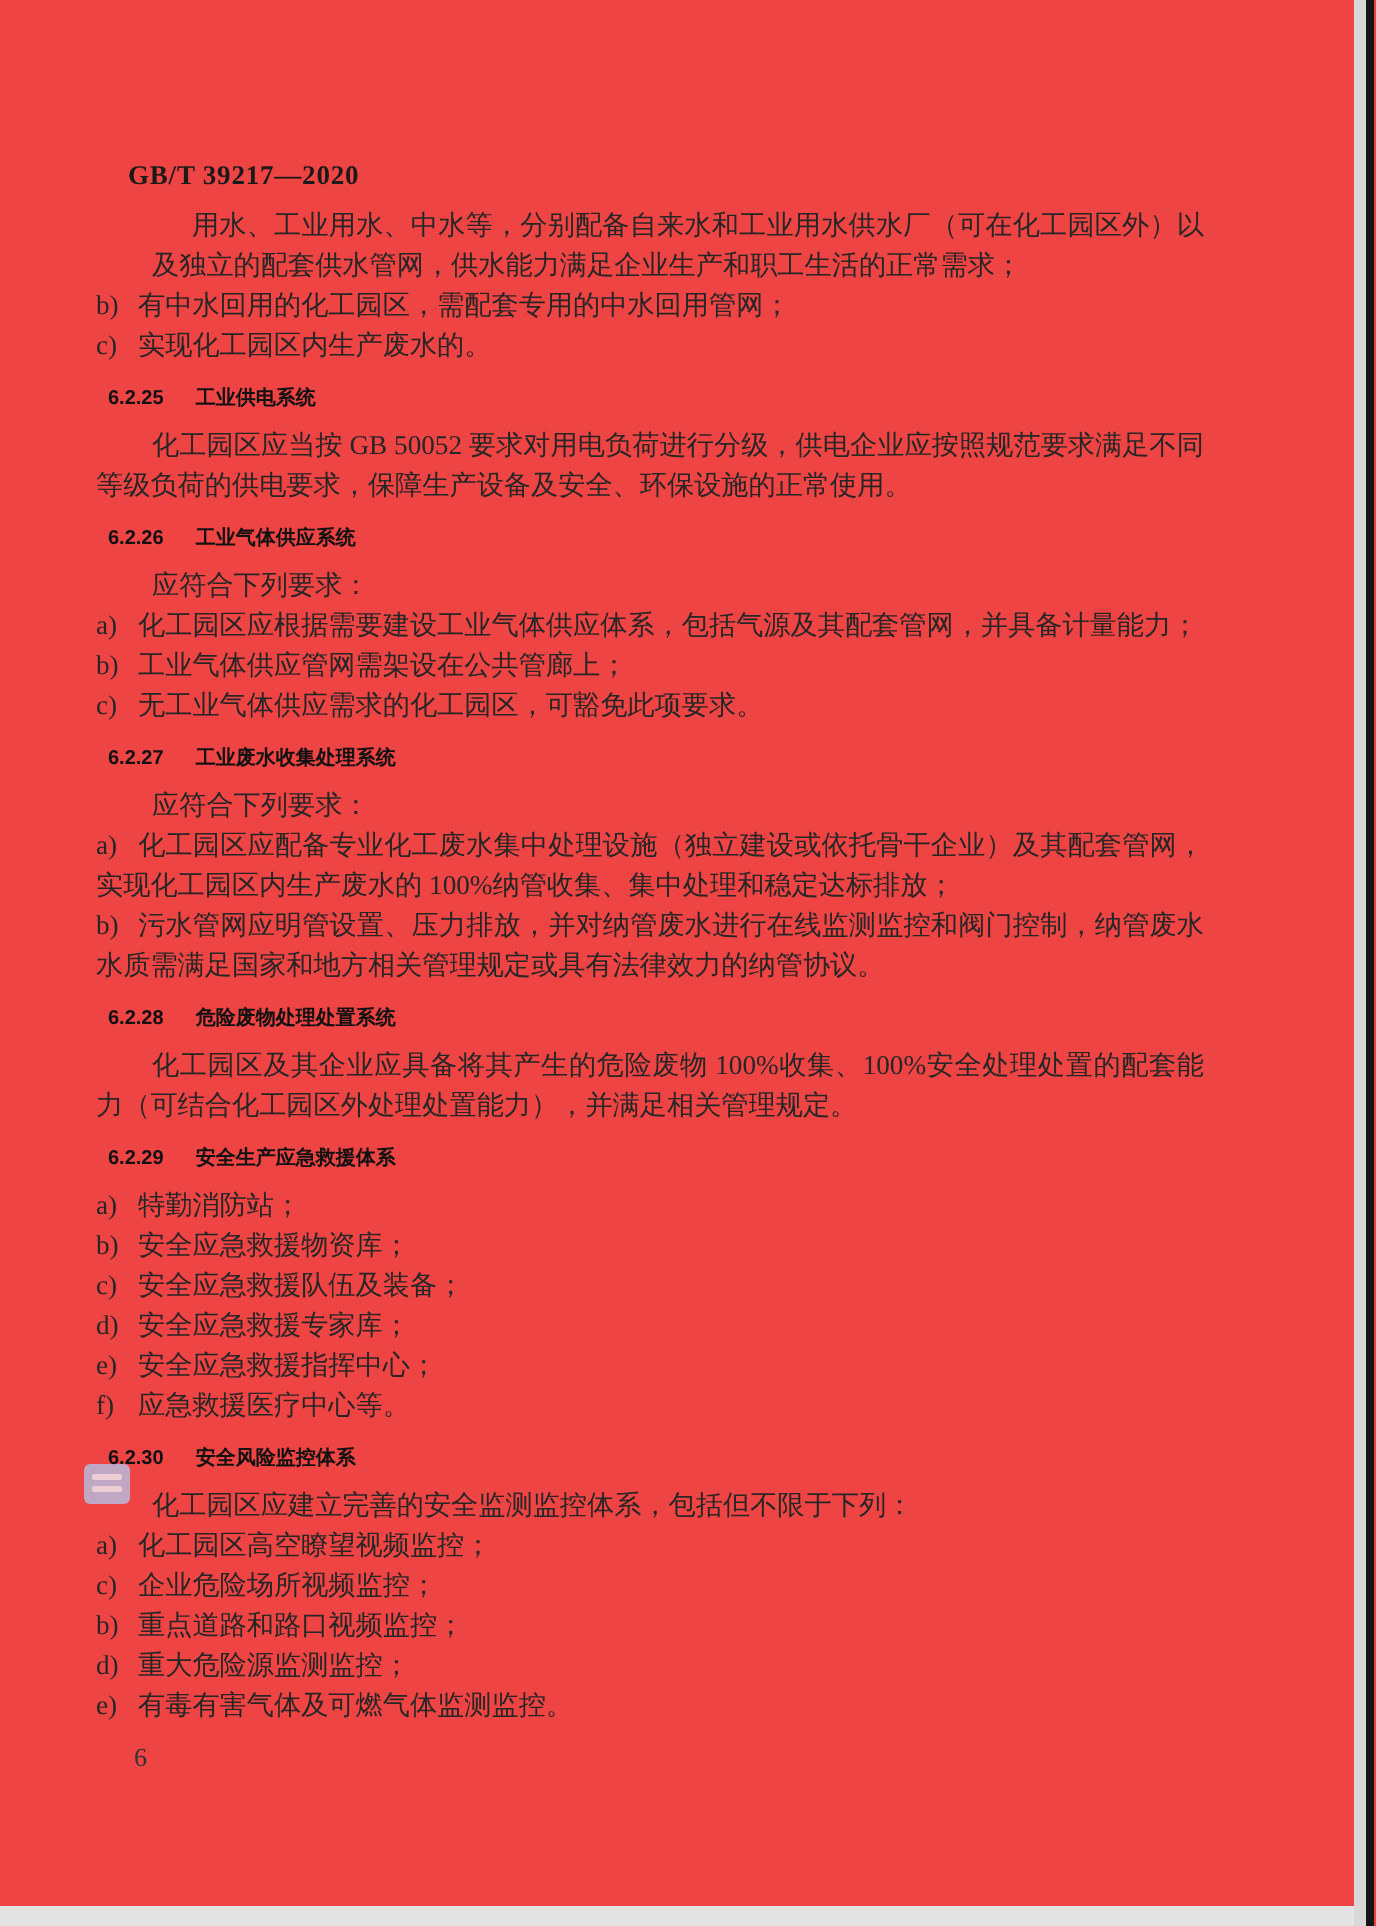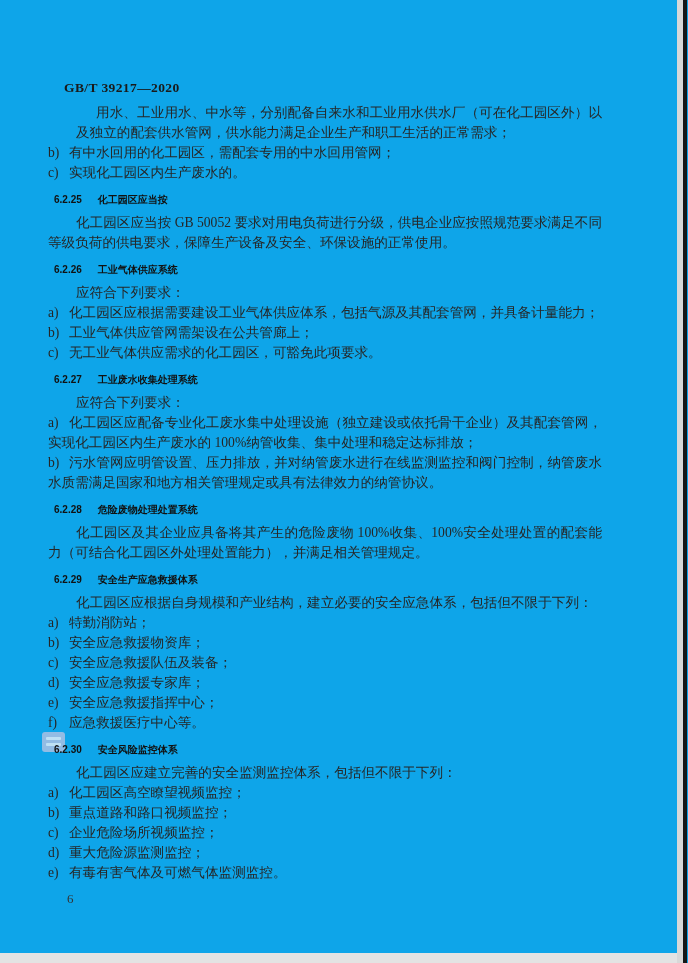--- a/index.html
+++ b/index.html
@@ -1,21 +1,21 @@
 <!DOCTYPE html>
 <html><head>
 <meta charset="utf-8">
 <style>
   html,body{margin:0;padding:0;}
   body{
     width:688px;height:963px;position:relative;overflow:hidden;
     background:#ffffff;color:#222;
     font-family:"Liberation Serif","DejaVu Serif",serif;
   }
-  .page{position:absolute;inset:0;background:#0ea5e9;}
+  .page{position:absolute;inset:0;background:#ef4444;}
   .doc-header{
     position:absolute;left:64px;top:80px;
     font-weight:bold;font-size:13.5px;letter-spacing:.4px;color:#1a1a1a;
   }
   .content{
     position:absolute;left:48px;top:103px;width:554px;
     font-size:13.6px;line-height:20px;text-align:justify;color:#262626;
   }
   .content p{margin:0;}
   p.hang{margin-left:28px;text-indent:20px;}
@@ -55,21 +55,21 @@
     <span class="wm-line" style="top:11px"></span>
   </div>
 
   <div class="content">
 
   <p class="hang">用水、工业用水、中水等，分别配备自来水和工业用水供水厂（可在化工园区外）以及独立的配套供水管网，供水能力满足企业生产和职工生活的正常需求；</p>
       <div class="item"><span class="marker">b)</span><span>有中水回用的化工园区，需配套专用的中水回用管网；</span></div>
       <div class="item"><span class="marker">c)</span><span>实现化工园区内生产废水的。</span></div>
       <div class="heading">
         <span>6.2.25</span>
-        <span>化工园区应当按</span>
+        <span>工业供电系统</span>
       </div>
       <p class="para">化工园区应当按 GB 50052 要求对用电负荷进行分级，供电企业应按照规范要求满足不同等级负荷的供电要求，保障生产设备及安全、环保设施的正常使用。</p>
       <div class="heading">
         <span>6.2.26</span>
         <span>工业气体供应系统</span>
       </div>
       <p class="para">应符合下列要求：</p>
       <div class="item"><span class="marker">a)</span><span>化工园区应根据需要建设工业气体供应体系，包括气源及其配套管网，并具备计量能力；</span></div>
       <div class="item"><span class="marker">b)</span><span>工业气体供应管网需架设在公共管廊上；</span></div>
       <div class="item"><span class="marker">c)</span><span>无工业气体供应需求的化工园区，可豁免此项要求。</span></div>
@@ -82,35 +82,34 @@
       <div class="item"><span class="marker">b)</span><span>污水管网应明管设置、压力排放，并对纳管废水进行在线监测监控和阀门控制，纳管废水水质需满足国家和地方相关管理规定或具有法律效力的纳管协议。</span></div>
       <div class="heading">
         <span>6.2.28</span>
         <span>危险废物处理处置系统</span>
       </div>
       <p class="para">化工园区及其企业应具备将其产生的危险废物 100%收集、100%安全处理处置的配套能力（可结合化工园区外处理处置能力），并满足相关管理规定。</p>
       <div class="heading">
         <span>6.2.29</span>
         <span>安全生产应急救援体系</span>
       </div>
-      <p class="para">化工园区应根据自身规模和产业结构，建立必要的安全应急体系，包括但不限于下列：</p>
       <div class="item"><span class="marker">a)</span><span>特勤消防站；</span></div>
       <div class="item"><span class="marker">b)</span><span>安全应急救援物资库；</span></div>
       <div class="item"><span class="marker">c)</span><span>安全应急救援队伍及装备；</span></div>
       <div class="item"><span class="marker">d)</span><span>安全应急救援专家库；</span></div>
       <div class="item"><span class="marker">e)</span><span>安全应急救援指挥中心；</span></div>
       <div class="item"><span class="marker">f)</span><span>应急救援医疗中心等。</span></div>
       <div class="heading">
         <span>6.2.30</span>
         <span>安全风险监控体系</span>
       </div>
       <p class="para">化工园区应建立完善的安全监测监控体系，包括但不限于下列：</p>
       <div class="item"><span class="marker">a)</span><span>化工园区高空瞭望视频监控；</span></div>
+      <div class="item"><span class="marker">c)</span><span>企业危险场所视频监控；</span></div>
       <div class="item"><span class="marker">b)</span><span>重点道路和路口视频监控；</span></div>
-      <div class="item"><span class="marker">c)</span><span>企业危险场所视频监控；</span></div>
       <div class="item"><span class="marker">d)</span><span>重大危险源监测监控；</span></div>
       <div class="item"><span class="marker">e)</span><span>有毒有害气体及可燃气体监测监控。</span></div>
       <div class="page-number">6</div>
     </div>
 
   <div class="edge-bottom-line"></div>
   <div class="edge-bottom"></div>
   <div class="edge-right-gray"></div>
   <div class="edge-right-black"></div>
 </div>

